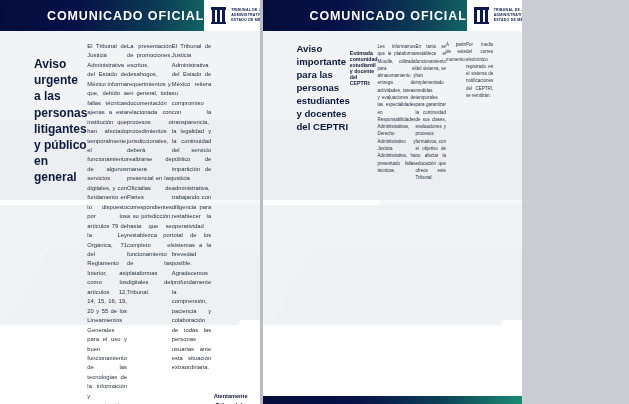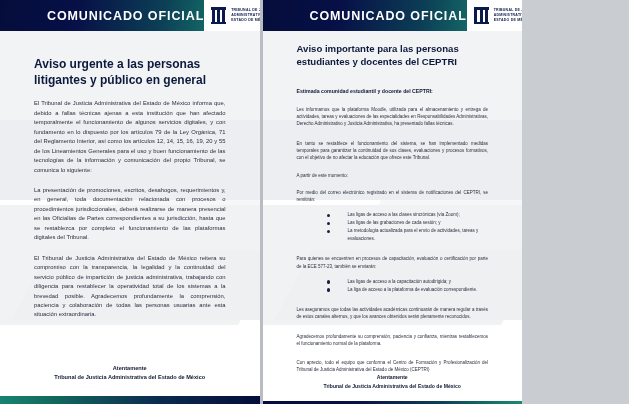--- a/index.html
+++ b/index.html
@@ -77,21 +77,21 @@
     letter-spacing:0.25px;
     text-transform:uppercase;
     white-space:nowrap;
   }
 
   
   .body{
     position:relative;z-index:2;
     flex:1 1 auto;
     padding:0 34px;
-    display:flex;flex-direction:column;
+    display:flex;flex-direction:row;
   }
   .doc-title{
     color:#0d1a3d;
     font-weight:bold;
     line-height:1.35;
   }
   .left .doc-title{font-size:12px;margin-top:25px;}
   .right .doc-title{font-size:9.6px;margin-top:12px;}
   .salutation{
     color:#111a33;

